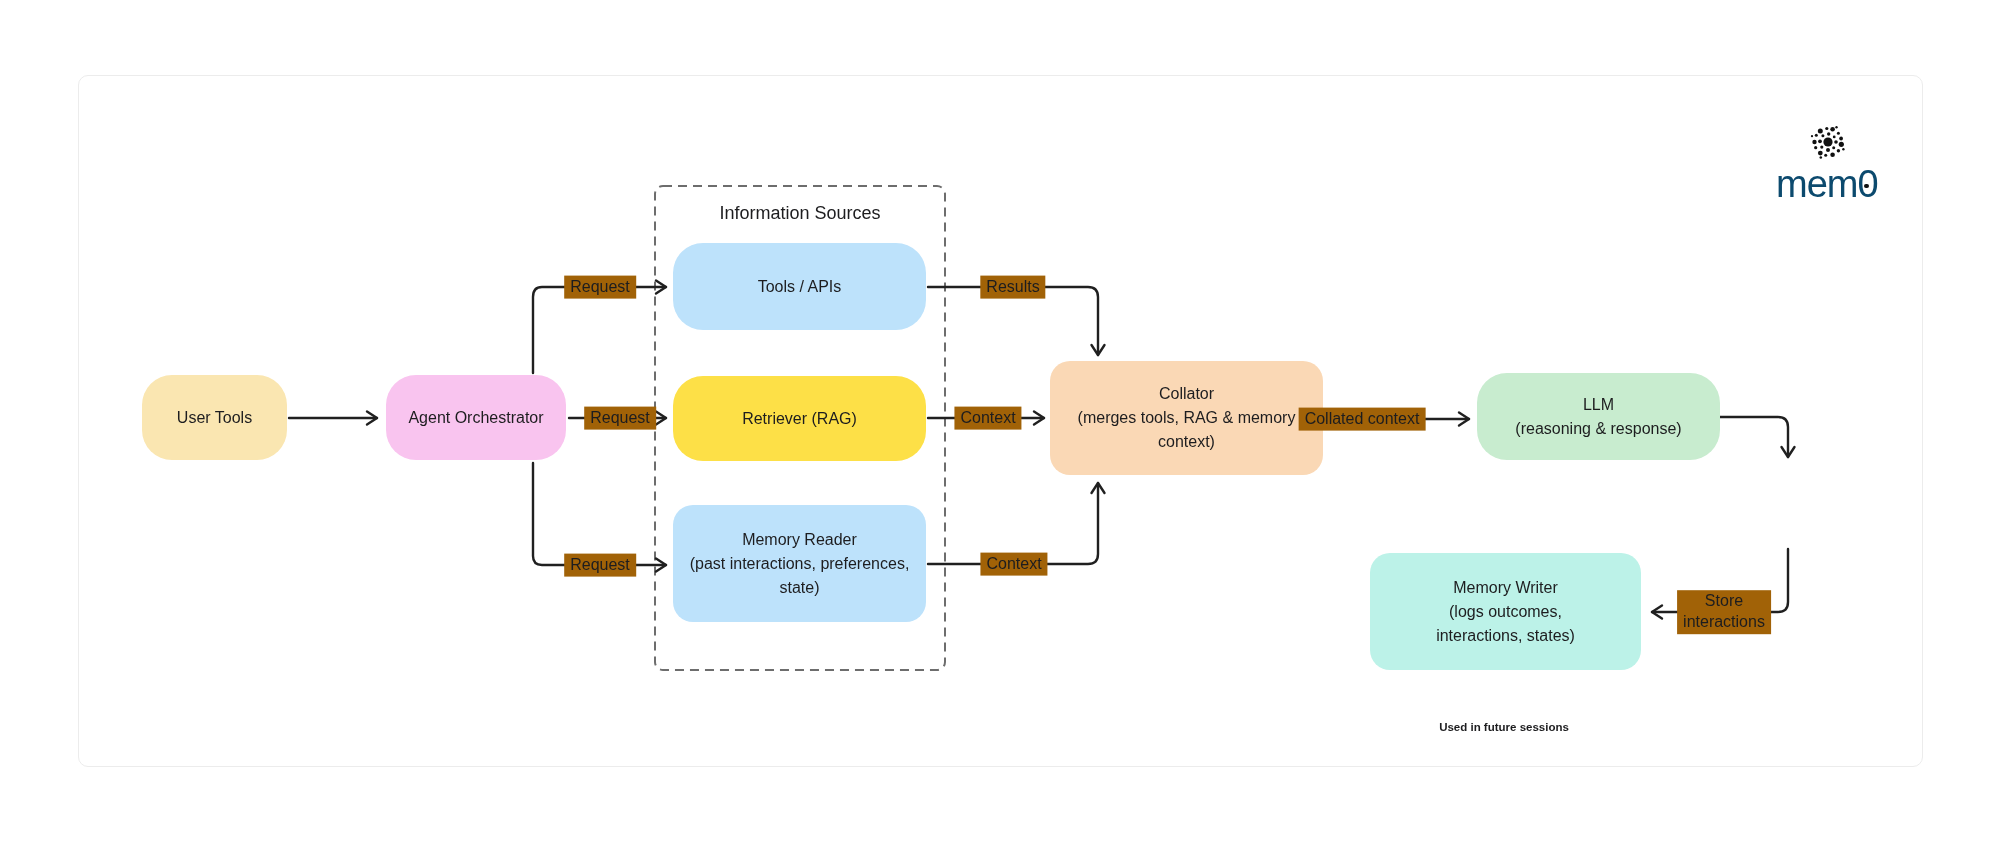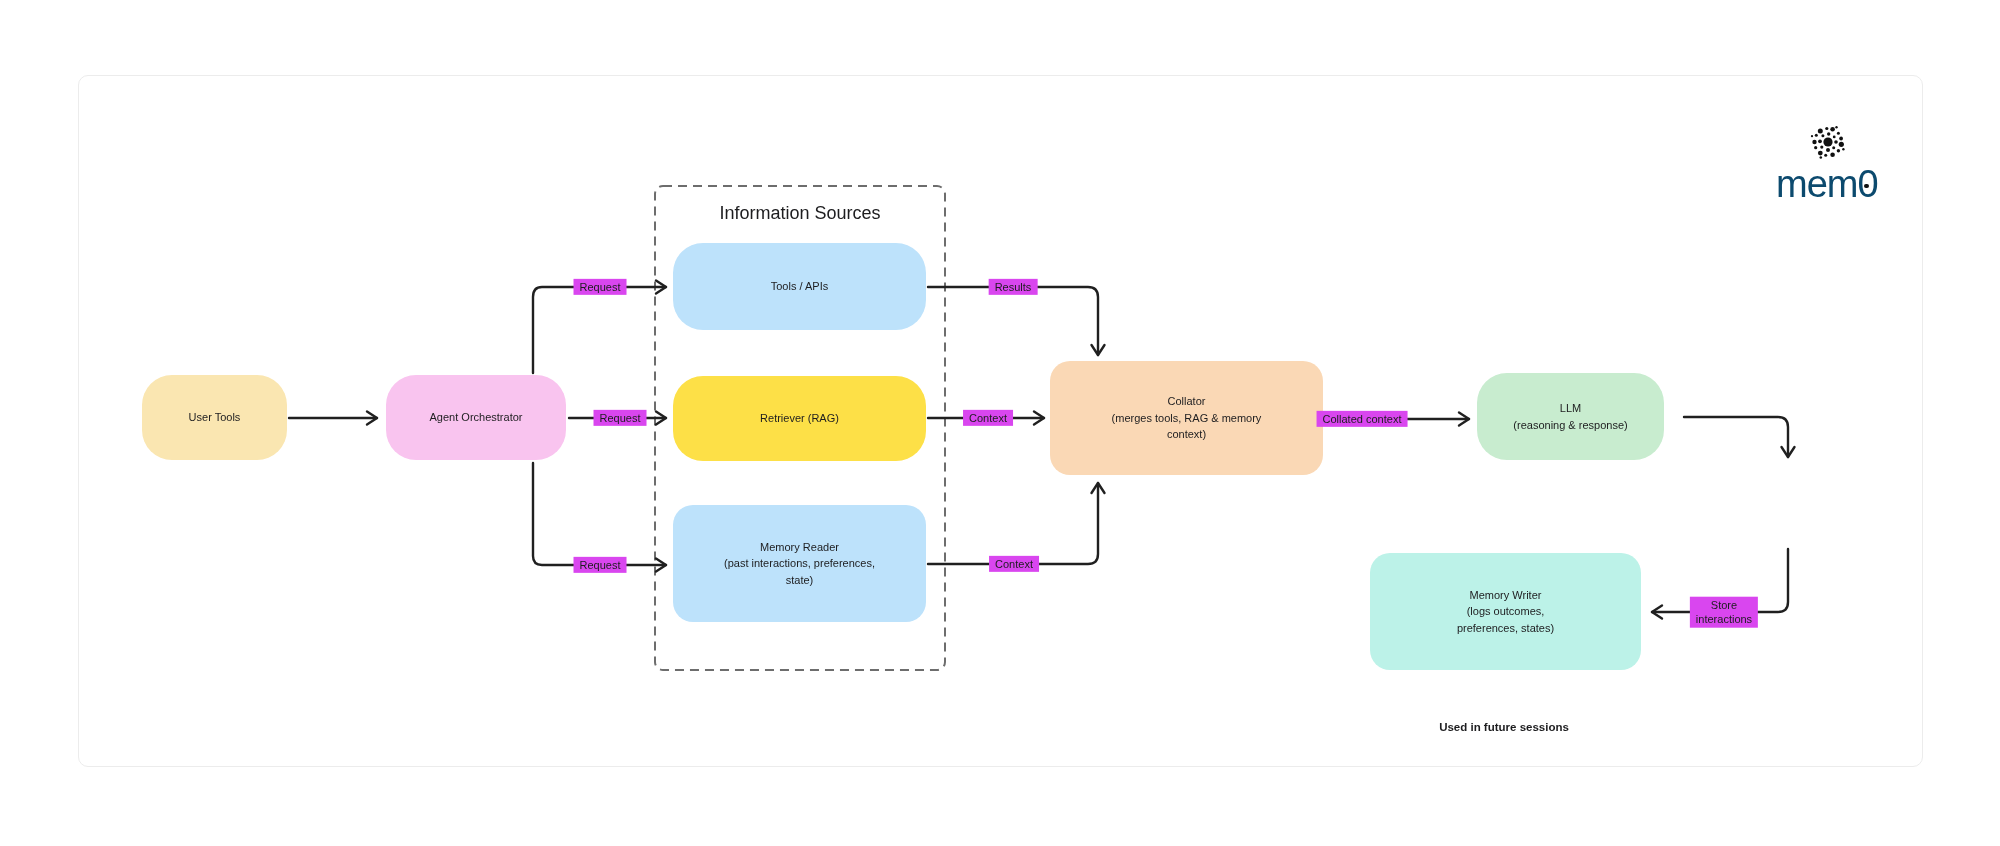--- a/index.html
+++ b/index.html
@@ -24,35 +24,35 @@
   }
 
   
   .node {
     position: absolute;
     display: flex;
     align-items: center;
     justify-content: center;
     text-align: center;
     border-radius: 30px;
-    font-size: 11px;
+    font-size: 16px;
     line-height: 1.5;
     color: #1d1d1f;
     white-space: pre-line;
     padding: 4px 10px;
   }
   .node.big { border-radius: 20px; }
 
   #n-user-query        { left: 142px;  top: 375px; width: 145px; height: 85px; }
   #n-agent-orch        { left: 386px;  top: 375px; width: 180px; height: 85px; }
   #n-tools-apis        { left: 673px;  top: 243px; width: 253px; height: 87px; }
   #n-retriever         { left: 673px;  top: 376px; width: 253px; height: 85px; }
   #n-memory-reader     { left: 673px;  top: 505px; width: 253px; height: 117px; }
   #n-collator          { left: 1050px; top: 361px; width: 273px; height: 114px; }
-  #n-llm               { left: 1477px; top: 373px; width: 187px; height: 87px; }
+  #n-llm               { left: 1477px; top: 373px; width: 243px; height: 87px; }
   #n-response          { left: 1698px; top: 463px; width: 185px; height: 84px; }
   #n-memory-writer     { left: 1370px; top: 553px; width: 271px; height: 117px; }
 
   
   .group-title {
     position: absolute;
     left: 655px; top: 203px;
     width: 290px;
     text-align: center;
     font-size: 18px;
@@ -64,23 +64,23 @@
     position: absolute;
     left: 0; top: 0;
     width: 2000px; height: 846px;
     pointer-events: none;
   }
 
   
   .edge-label {
     position: absolute;
     transform: translate(-50%, -50%);
-    background: #d946ef;
+    background: #a16207;
     padding: 1px 6px;
-    font-size: 11px;
+    font-size: 16px;
     font-weight: 500;
     color: #1d1d1f;
     text-align: center;
     line-height: 1.3;
     white-space: pre-line;
   }
   #lbl-request-top    { left: 600px;  top: 287px; }
   #lbl-request-mid    { left: 620px;  top: 418px; }
   #lbl-request-bottom { left: 600px;  top: 565px; }
   #lbl-results        { left: 1013px; top: 287px; }
@@ -193,21 +193,21 @@
   <div class="node big" id="n-memory-reader" style="background: rgb(189, 226, 251);">Memory Reader
 (past interactions, preferences,
 state)</div>
   <div class="node big" id="n-collator" style="background: rgb(250, 216, 181);">Collator
 (merges tools, RAG &amp; memory
 context)</div>
   <div class="node" id="n-llm" style="background: rgb(200, 236, 207);">LLM
 (reasoning &amp; response)</div>
   <div class="node big" id="n-memory-writer" style="background: rgb(188, 242, 232);">Memory Writer
 (logs outcomes,
-preferences, states)</div>
+interactions, states)</div>
 
   <div class="edge-label" id="lbl-request-top">Request</div>
   <div class="edge-label" id="lbl-request-mid">Request</div>
   <div class="edge-label" id="lbl-request-bottom">Request</div>
   <div class="edge-label" id="lbl-results">Results</div>
   <div class="edge-label" id="lbl-context-ret">Context</div>
   <div class="edge-label" id="lbl-context-mem">Context</div>
   <div class="edge-label" id="lbl-collated">Collated context</div>
   <div class="edge-label" id="lbl-store">Store
 interactions</div>

